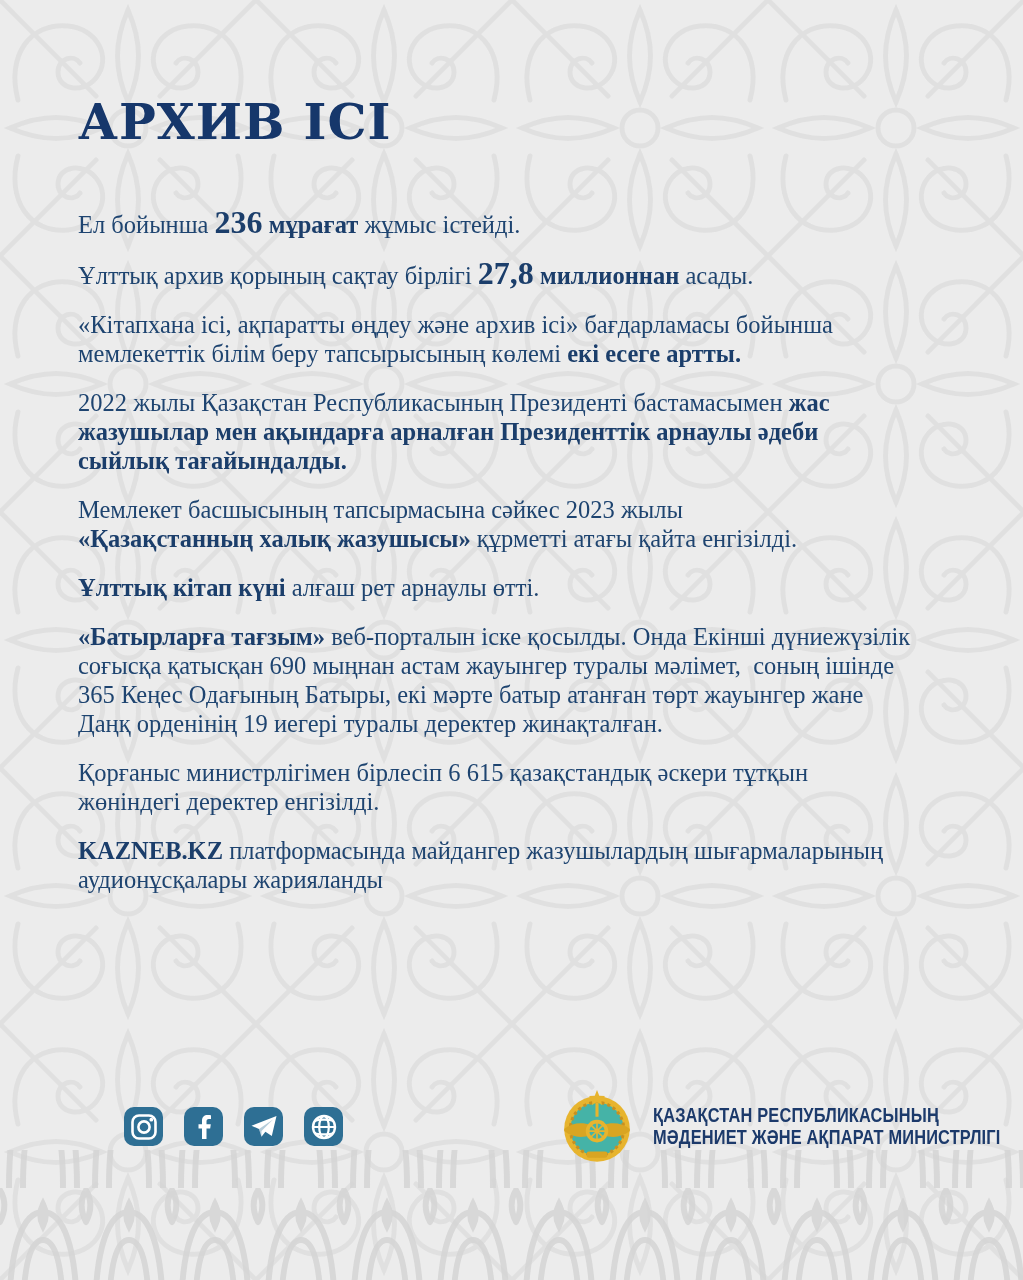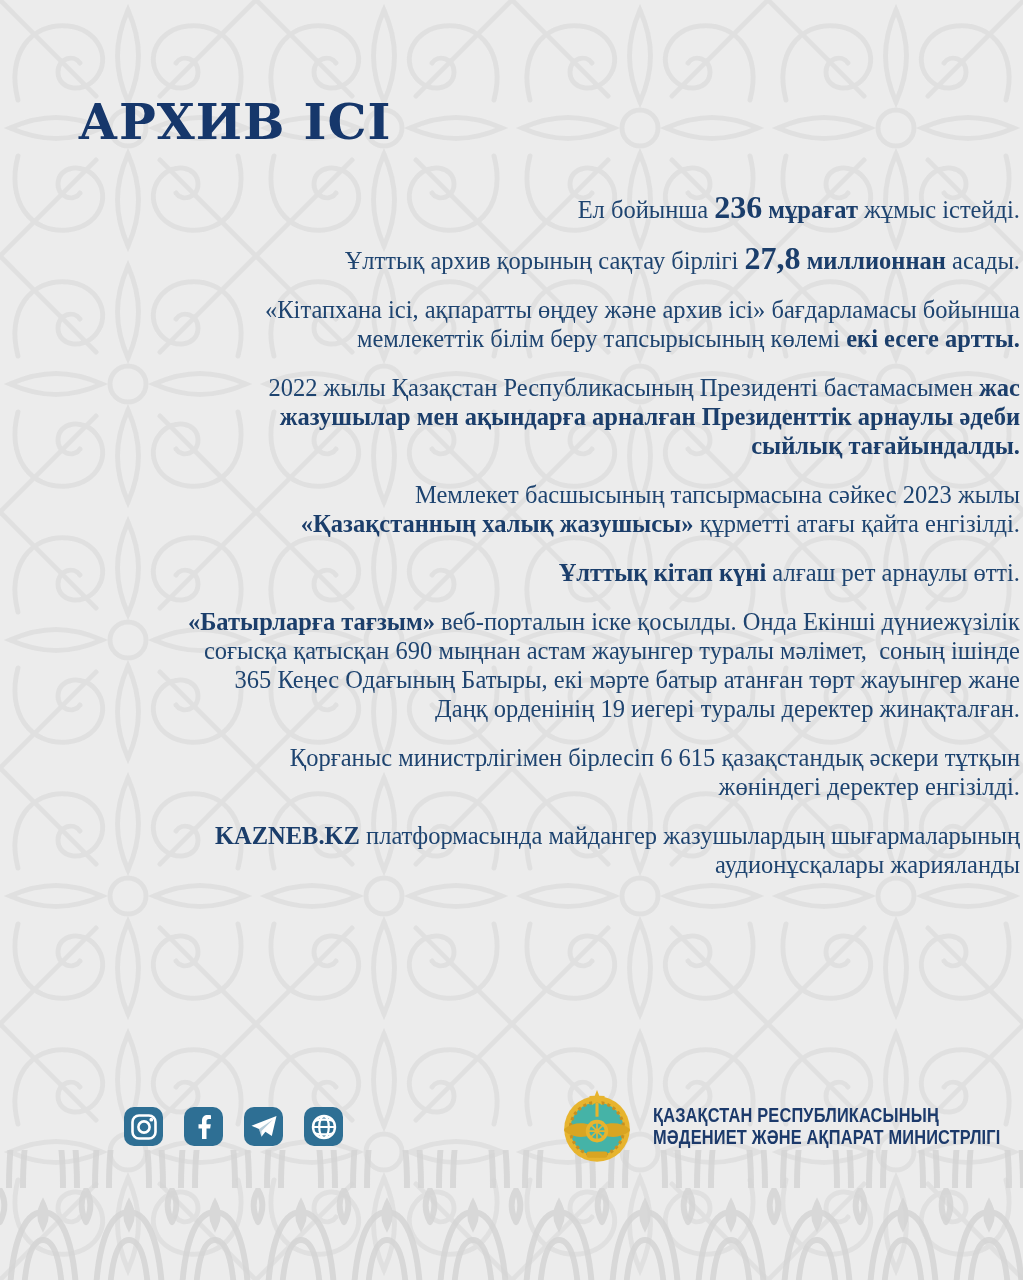--- a/index.html
+++ b/index.html
@@ -6,25 +6,25 @@
   body{
     width:1023px;height:1280px;position:relative;overflow:hidden;
     background:#ececec;
     font-family:"Liberation Serif",serif;
   }
   .bg{position:absolute;left:0;top:0;}
   .content{position:absolute;left:78px;top:96px;width:942px;}
   .page-title{
     font-family:"DejaVu Serif",serif;font-weight:700;
     font-size:49px;line-height:1.08;letter-spacing:1px;
-    color:#16376b;margin:0 0 44px 0;
+    color:#16376b;margin:0 0 59px 0;
   }
   .para{
     margin:0 0 20px 0;font-size:24.5px;line-height:29px;
-    color:#1e4470;white-space:pre-wrap;text-align:right;
+    color:#1e4470;white-space:pre-wrap;
   }
   .para .b{font-weight:700;color:#1b3e6b;}
   .para .big{font-weight:700;font-size:32px;line-height:29px;color:#1b3e6b;}
   .social{position:absolute;left:124px;top:1107px;display:flex;gap:21px;}
   .sicon{
     width:39px;height:39px;border-radius:10px;background:#2e6f94;
     display:flex;align-items:center;justify-content:center;cursor:pointer;
   }
   .emblem{position:absolute;left:556px;top:1086px;width:82px;height:82px;}
   .ministry{

